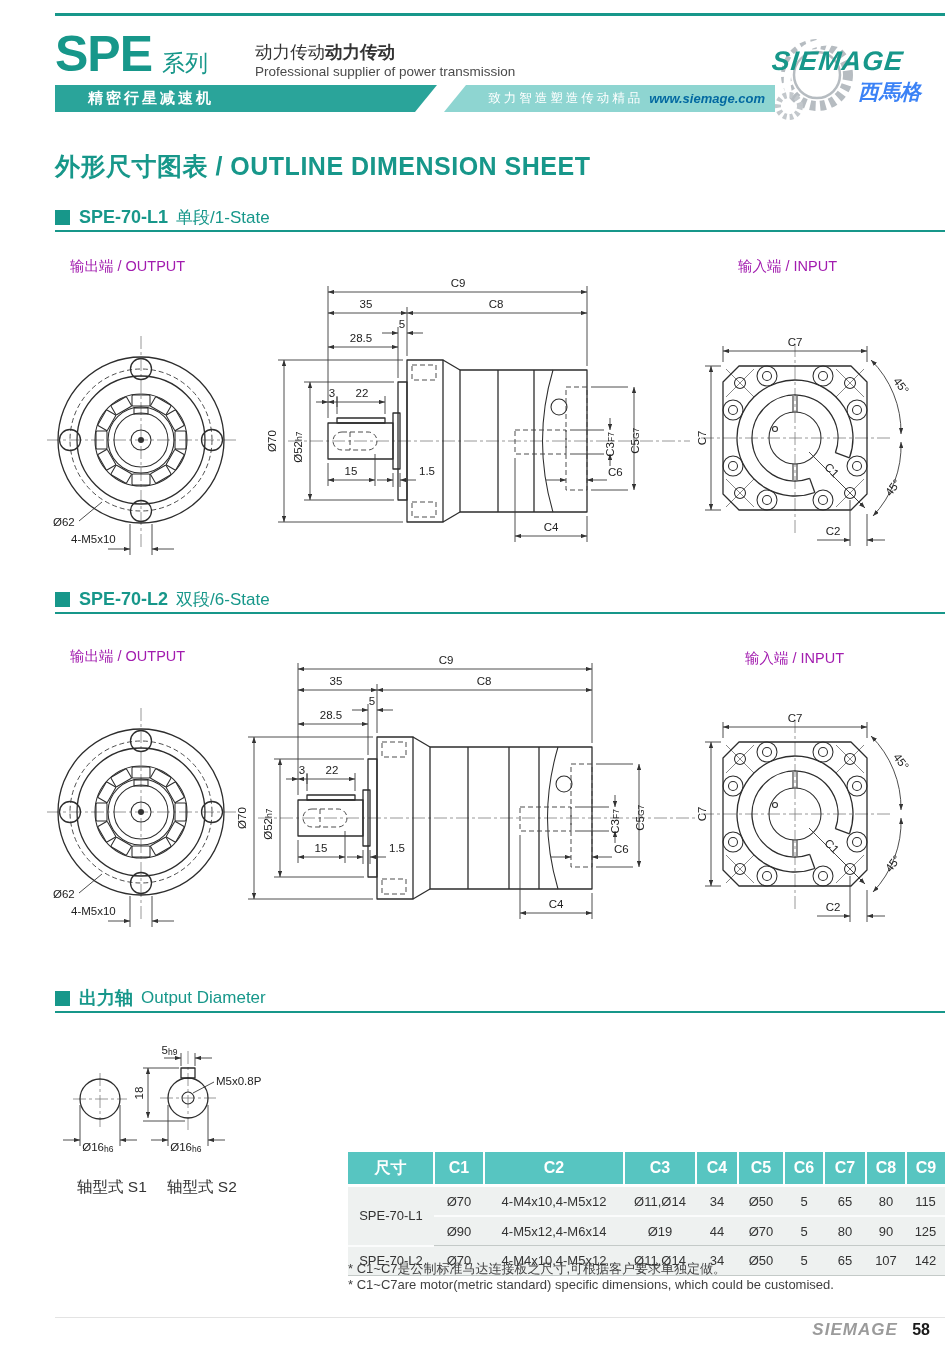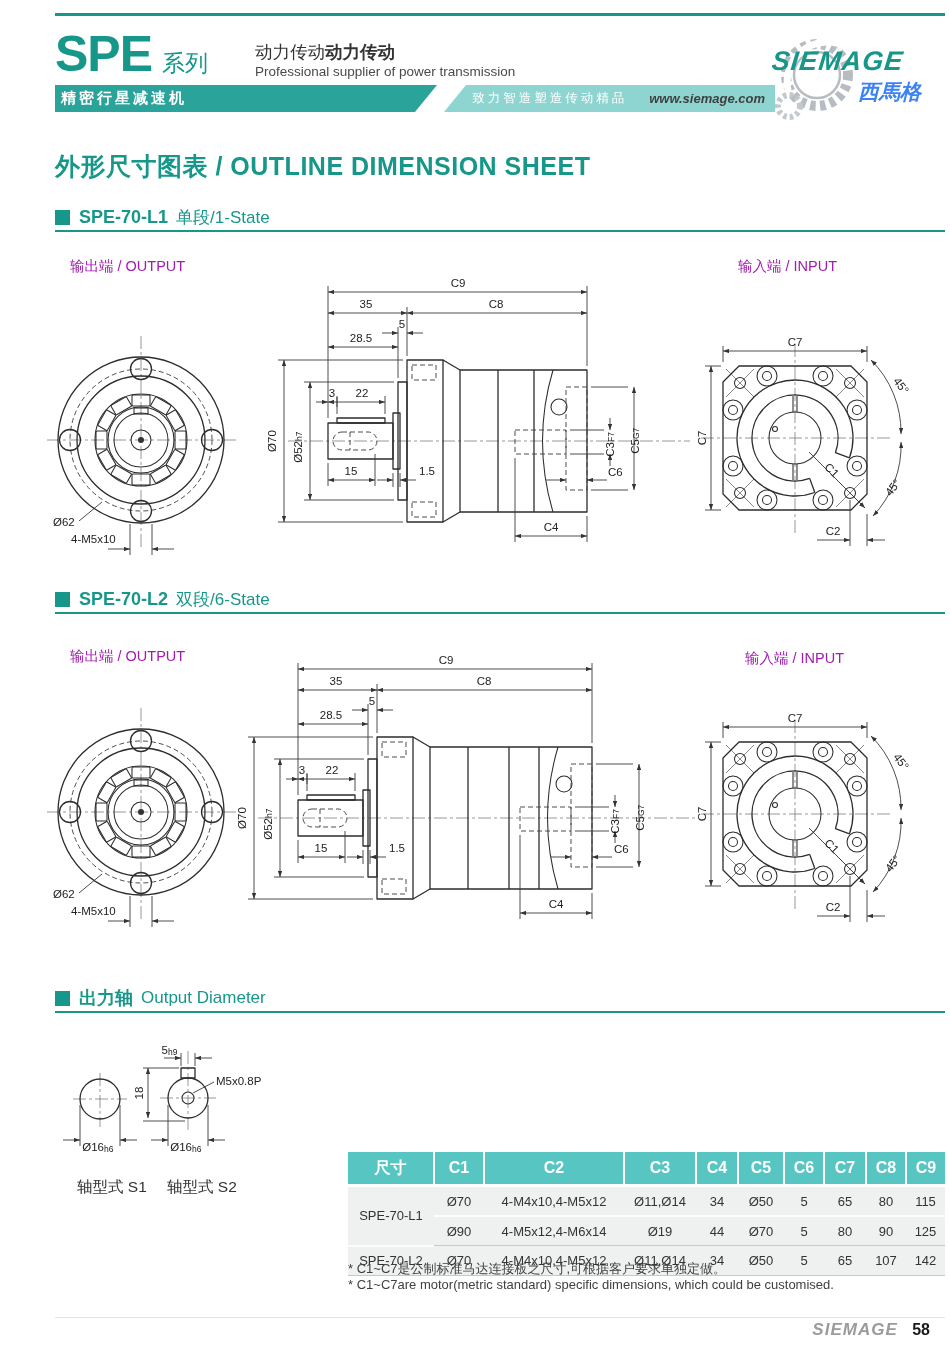--- a/index.html
+++ b/index.html
@@ -10,26 +10,26 @@
   .top-rule{left:55px;top:13px;width:890px;height:3px;background:#17978a;}
   .spe-wrap{left:55px;top:28px;display:flex;align-items:flex-end;gap:10px;}
   .spe-big{font-size:50px;font-weight:bold;color:#17978a;line-height:52px;letter-spacing:-1px;}
   .spe-suffix{font-size:23px;color:#17978a;line-height:34px;}
   .tagline-zh{left:255px;top:40px;font-size:17.5px;color:#333;}
   .tagline-zh b{font-weight:bold;}
   .tagline-en{left:255px;top:64px;font-size:13.5px;color:#4a4a4a;}
   .band-left{left:55px;top:85px;width:382px;height:27px;background:#2aa49a;
              clip-path:polygon(0 0,100% 0,calc(100% - 22px) 100%,0 100%);
              display:flex;align-items:center;}
-  .band-left span{color:#fff;font-weight:bold;font-size:15px;letter-spacing:3px;padding-left:6px;}
+  .band-left span{color:#fff;font-weight:bold;font-size:15px;letter-spacing:3px;padding-left:33px;}
   .band-right{left:444px;top:85px;width:331px;height:27px;background:#8ed5d1;
               clip-path:polygon(22px 0,100% 0,100% 100%,0 100%);
-              display:flex;align-items:center;justify-content:flex-end;gap:22px;padding-right:0;text-align:right;}
+              display:flex;align-items:center;justify-content:flex-end;gap:6px;padding-right:0;text-align:right;}
   .band-right .zh{color:#fff;font-size:12.5px;letter-spacing:3px;}
-  .band-right .url{color:#404040;font-size:13px;font-weight:bold;font-style:italic;margin-right:10px;}
+  .band-right .url{color:#0369a1;font-size:13px;font-weight:bold;font-style:italic;margin-right:10px;}
   .brand-name{left:772px;top:46px;font-size:27px;font-weight:bold;font-style:italic;
               color:#17978a;letter-spacing:1px;transform:skewX(-6deg);}
   .brand-zh{left:858px;top:78px;font-size:21px;font-weight:bold;font-style:italic;color:#3b82f6;
             text-shadow:0 0 2px #fff,0 0 2px #fff,0 0 4px #fff;}
   
   .page-title{left:55px;top:150px;font-size:25px;font-weight:bold;color:#17978a;letter-spacing:.5px;}
   .sec{display:flex;align-items:center;}
   .sec .sq{width:15px;height:15px;background:#17978a;display:inline-block;}
   .sec .model{margin-left:9px;font-size:18px;font-weight:bold;color:#17978a;}
   .sec .stage{margin-left:8px;font-size:17px;color:#17978a;}

